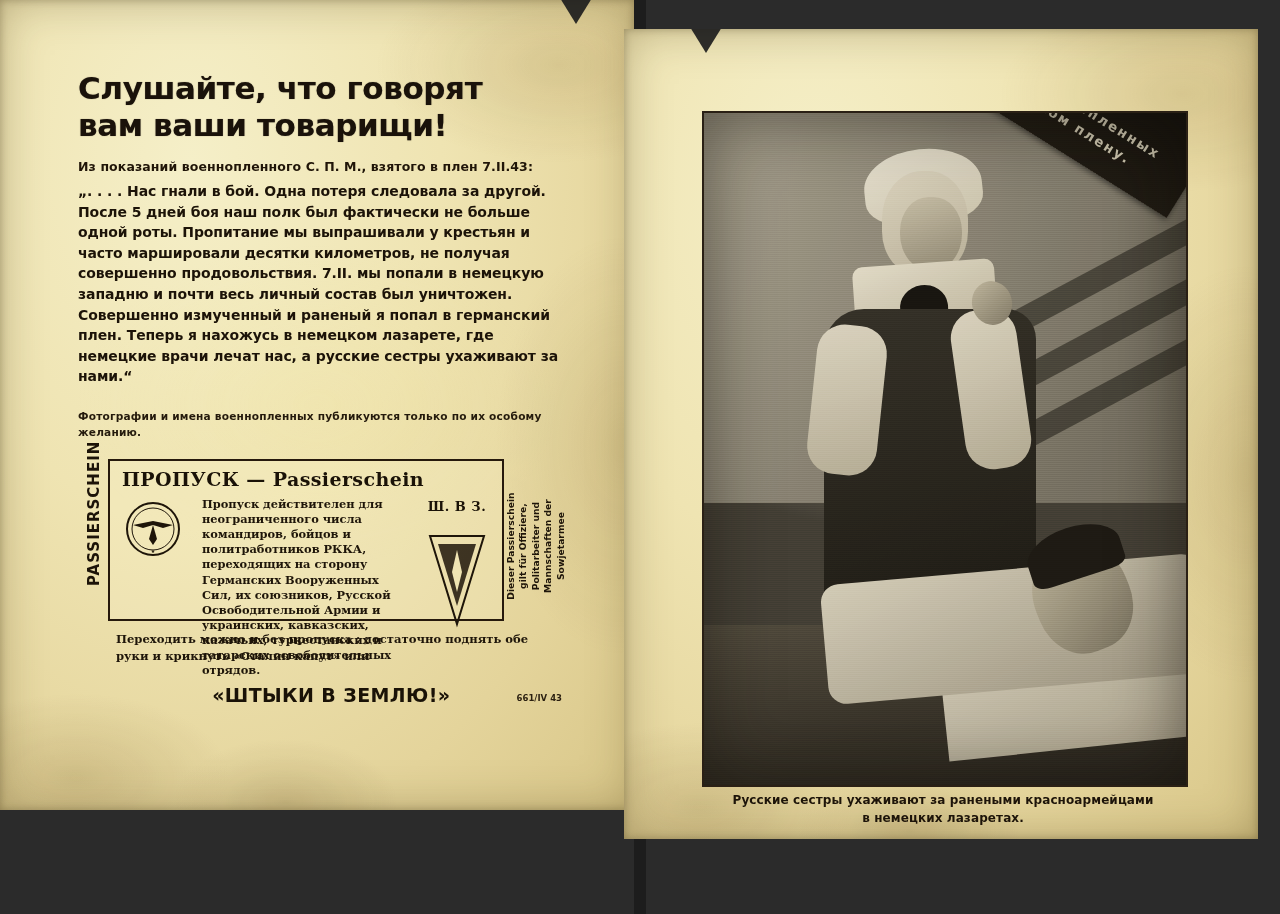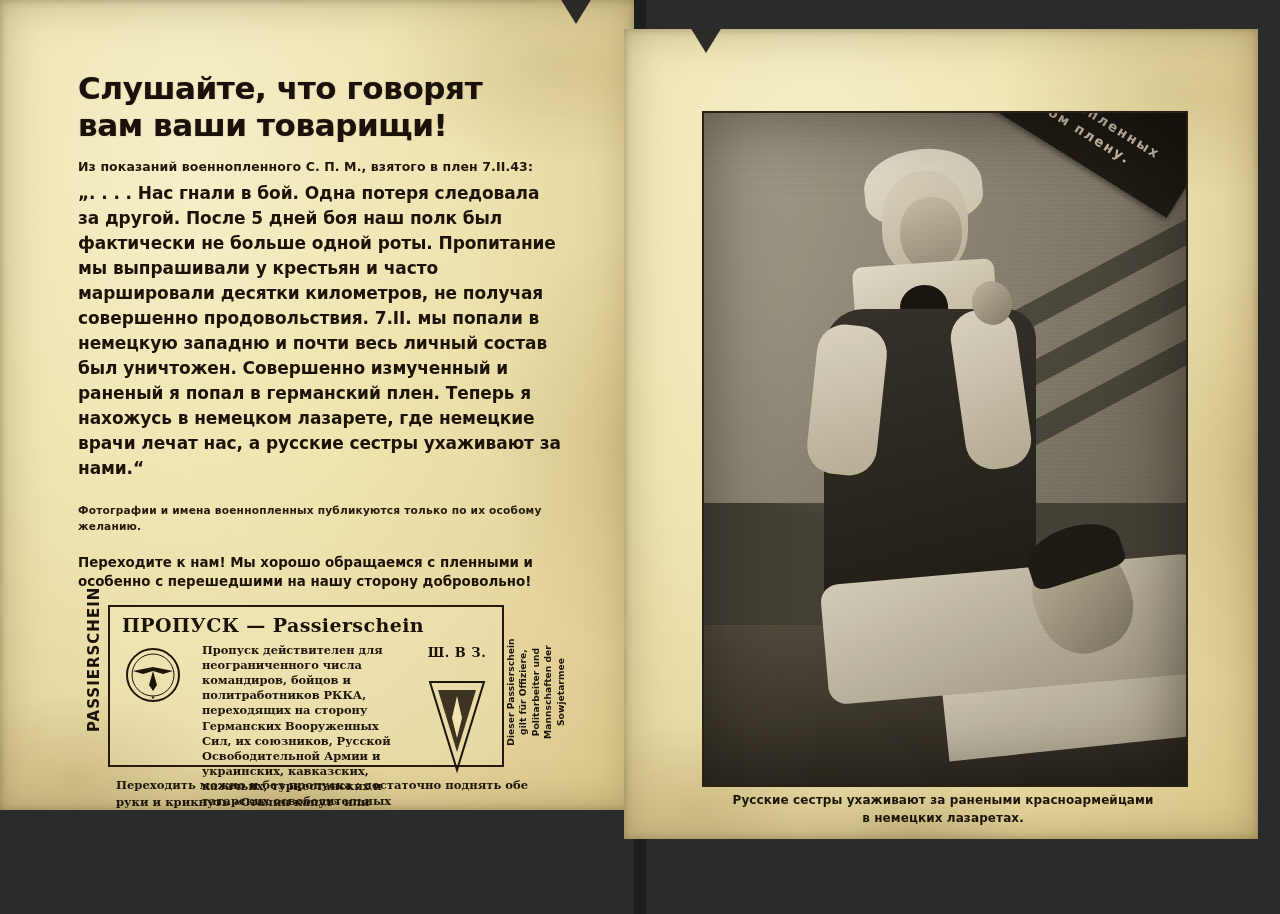--- a/index.html
+++ b/index.html
@@ -89,21 +89,21 @@
     font-family: "DejaVu Sans", sans-serif;
     font-weight: bold;
     font-size: 12.5px;
     letter-spacing: .1px;
     margin: 0 0 7px 0;
     color: #201508;
   }
   .quote {
     font-family: "DejaVu Sans", sans-serif;
     font-weight: bold;
-    font-size: 17px;
+    font-size: 14px;
     line-height: 1.47;
     letter-spacing: -0.1px;
     margin: 0 0 22px 0;
     color: #1c1308;
   }
   .fineprint {
     font-family: "DejaVu Sans", sans-serif;
     font-weight: bold;
     font-size: 10.6px;
     line-height: 1.5;
@@ -474,21 +474,20 @@
       <span>Слушайте, что говорят</span><br>
       <span>вам ваши товарищи!</span>
     </h1>
 
     <p class="source-line">Из показаний военнопленного С. П. М., взятого в плен 7.II.43:</p>
 
     <p class="quote">„. . . . Нас гнали в бой. Одна потеря следовала за другой. После 5 дней боя наш полк был фактически не больше одной роты. Пропитание мы выпрашивали у крестьян и часто маршировали десятки километров, не получая совершенно продовольствия. 7.II. мы попали в немецкую западню и почти весь личный состав был уничтожен. Совершенно измученный и раненый я попал в германский плен. Теперь я нахожусь в немецком лазарете, где немецкие врачи лечат нас, а русские сестры ухаживают за нами.“</p>
 
     <p class="fineprint">Фотографии и имена военнопленных публикуются только по их особому желанию.</p>
 
-    <p class="appeal">Переходите к нам! Мы хорошо обращаемся с пленными и особенно с перешедшими на нашу сторону добровольно!</p>
 
     <div class="passblock">
       <div class="vert-left">
         <span>PASSIERSCHEIN</span>
       </div>
 
       <div class="pass-box">
         <div class="pass-title">ПРОПУСК — Passierschein</div>
         <div class="pass-body">
           <div class="emblem">

